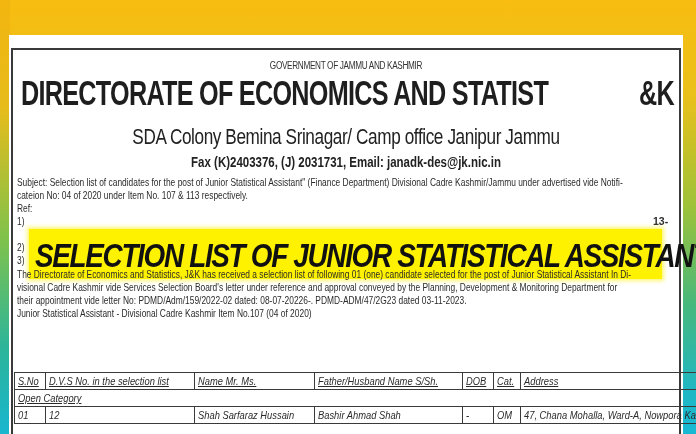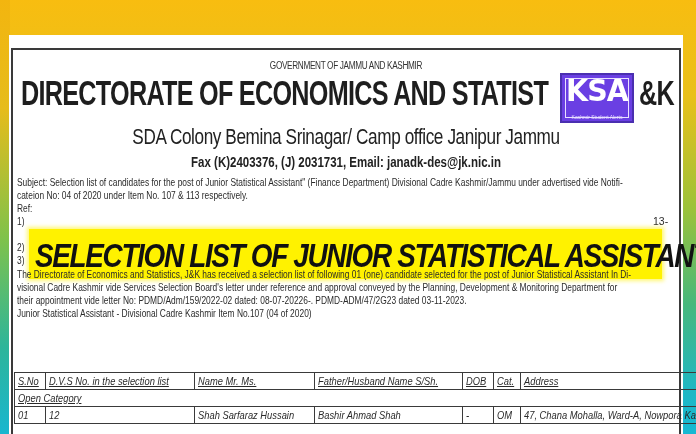--- a/index.html
+++ b/index.html
@@ -65,21 +65,21 @@
       transform: scaleX(0.82); white-space: nowrap;
     }
     .body-text {
       position: absolute; left: 4px; width: 660px; font-size: 10.5px; line-height: 13px; color: #2b2b2b;
       transform-origin: left top; transform: scaleX(0.8); white-space: nowrap;
     }
     .subject1 { top: 126px; width: 820px; }
     .subject2 { top: 139px; }
     .ref { top: 152px; }
     .ref1 { top: 165px; }
-    .ref1-tail { position: absolute; top: 165px; left: 640px; font-size: 10.5px; color: #2b2b2b; }
+    .ref1-tail { position: absolute; top: 165px; left: 640px; font-size: 10.5px; color: #2b2b2b; font-weight: bold; }
     .ref2 { top: 191px; }
     .ref2-tail { position: absolute; top: 190px; left: 638px; font-size: 10.5px; color: #2b2b2b; }
     .ref3 { top: 204px; }
     .ref3 .num { display: inline-block; width: 26px; }
     .para1 { top: 218px; width: 820px; }
     .para2 { top: 231px; width: 820px; }
     .para3 { top: 244px; width: 820px; }
     .juniorline { top: 257px; width: 820px; }
     .banner {
       position: absolute; left: 16px; top: 179px; width: 633px; height: 50px;
@@ -109,25 +109,20 @@
 
 <div class="bg-left"></div>
 
 <div class="panel">
   <div class="doc">
 
     <div class="gov">GOVERNMENT OF JAMMU AND KASHMIR</div>
     <div class="title">DIRECTORATE OF ECONOMICS AND STATIST</div>
     <div class="title-right">&amp;K</div>
 
-    <div class="ksa">
-      <div class="ksa-inner"></div>
-      <div class="ksa-text">KSA</div>
-      <div class="ksa-tag">Kashmir Student Alerts</div>
-    </div>
 
     <div class="address">SDA Colony Bemina Srinagar/ Camp office Janipur Jammu</div>
     <div class="contact">Fax (K)2403376, (J) 2031731, Email: janadk-des@jk.nic.in</div>
 
     <div class="body-text subject1">Subject: Selection list of candidates for the post of Junior Statistical Assistant" (Finance Department) Divisional Cadre Kashmir/Jammu under advertised vide Notifi-</div>
     <div class="body-text subject2">cateion No: 04 of 2020 under Item No. 107 &amp; 113 respectively.</div>
     <div class="body-text ref">Ref:</div>
     <div class="body-text ref1">1)</div>
     <div class="ref1-tail">13-</div>
     <div class="body-text ref2">2)</div>

